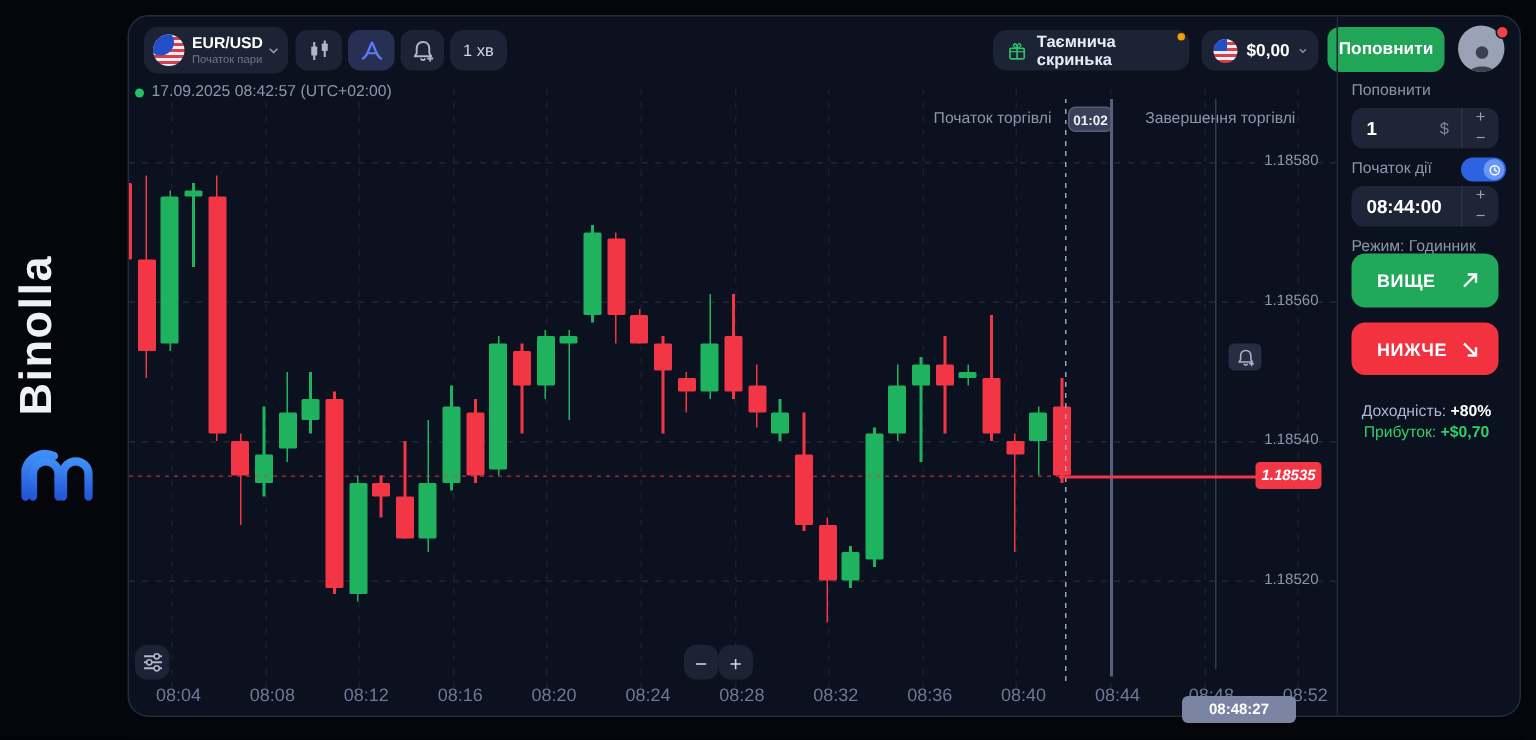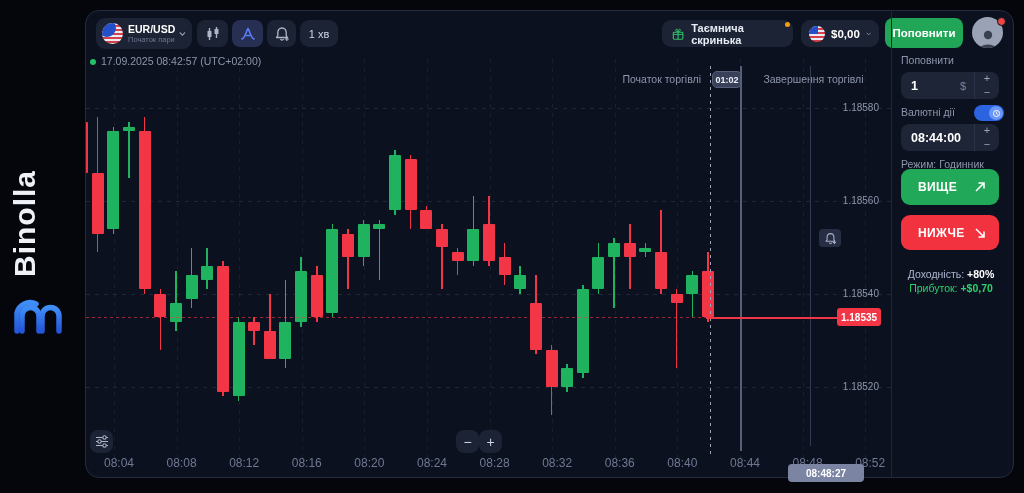--- a/index.html
+++ b/index.html
@@ -232,21 +232,21 @@
       <div class="top-label" style="left: 430px; width: 185px; text-align: right; z-index: 4;">Початок торгівлі</div>
       <div class="count-badge" style="z-index: 4;">01:02</div>
       <div class="top-label" style="left: 660px; width: 135px; text-align: center; z-index: 4;">Завершення торгівлі</div>
 
       <div class="vline-dotted" style="z-index: 4;"></div>
       <div class="vline-solid" style="z-index: 4;"></div>
       <div class="vline-faint" style="z-index: 4;"></div>
 
       <div class="price-dotted" id="priceDotted" style="top: 306.25px; z-index: 5;"></div>
       <div class="price-solid" id="priceSolid" style="top: 305.75px; z-index: 5;"></div>
-      <div class="price-badge" id="priceBadge" style="top: 297.25px; z-index: 5;">1.18535</div>
+      <div class="price-badge" id="priceBadge" style="top: 297.25px; z-index: 5; font-style: italic;">1.18535</div>
 
       <div class="alert-bell" id="alertBell" style="top: 218.2px; z-index: 5;">
         <svg width="13" height="13" viewBox="0 0 16 16">
           <path d="M8,2 C5.2,2 3.8,4 3.8,6.5 L3.8,9.5 L2.5,11.5 L13.5,11.5 L12.2,9.5 L12.2,6.5 C12.2,4 10.8,2 8,2 Z" fill="none" stroke="#aab3c8" stroke-width="1.3" stroke-linejoin="round"></path>
           <path d="M6.5,13 A1.6,1.6 0 0 0 9.5,13" fill="none" stroke="#aab3c8" stroke-width="1.3"></path>
           <g stroke="#aab3c8" stroke-width="1.2">
               <line x1="12.8" y1="11" x2="12.8" y2="15"></line>
               <line x1="10.8" y1="13" x2="14.8" y2="13"></line>
             </g>
         </svg>
@@ -354,21 +354,21 @@
       <div class="rb-label" style="top:43px;">Поповнити</div>
       <div class="rb-box" style="top:61px;">
         <span class="rb-val">1</span>
         <span class="rb-cur">$</span>
         <span class="stepper">
           <span class="step">+</span>
           <span class="step">−</span>
         </span>
       </div>
 
-      <div class="rb-label" style="top:95px;">Валютні дії</div>
+      <div class="rb-label" style="top:95px;">Початок дії</div>
       <div class="toggle" style="top:94px;">
         <span class="knob">
           <svg width="9" height="9" viewBox="0 0 10 10">
             <circle cx="5" cy="5" r="3.4" fill="none" stroke="#fff" stroke-width="1.1"></circle>
             <polyline points="5,3 5,5 6.6,6" fill="none" stroke="#fff" stroke-width="1"></polyline>
           </svg>
         </span>
       </div>
       <div class="rb-box" style="top:113px;">
         <span class="rb-val">08:44:00</span>

